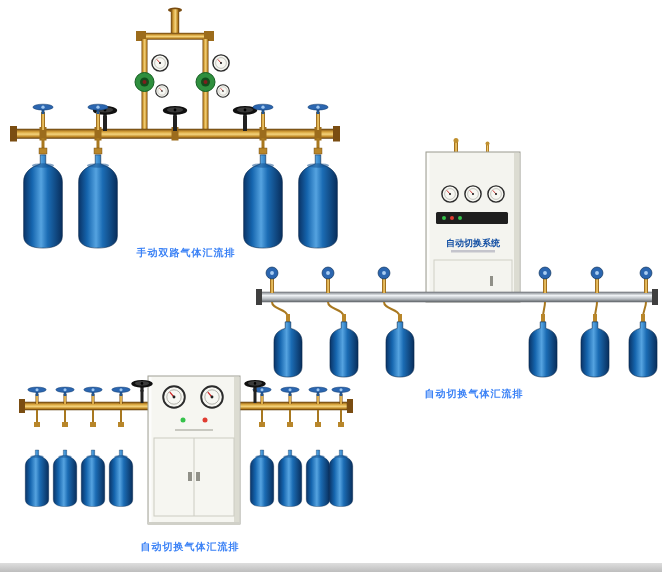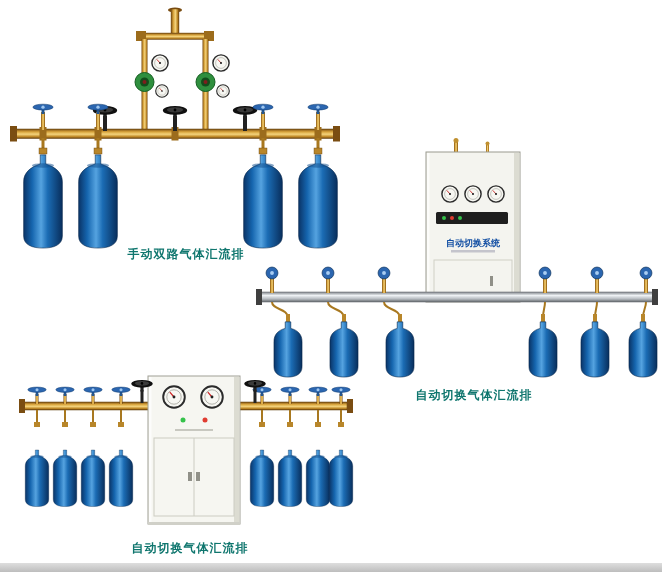--- a/index.html
+++ b/index.html
@@ -2,22 +2,22 @@
 <html><head>
 <meta charset="utf-8">
 <style>
   html,body{margin:0;padding:0;background:#fff;}
   .page{position:relative;width:662px;height:572px;background:#fff;overflow:hidden;
         font-family:"DejaVu Sans","Liberation Sans",sans-serif;}
   .illus{position:absolute;}
   .p1{left:5px;top:6px;}
   .p2{left:250px;top:138px;}
   .p3{left:15px;top:372px;}
-  .caption{position:absolute;width:170px;text-align:center;font-size:12px;font-weight:bold;
-           color:#0f766e;letter-spacing:1px;z-index:3;}
+  .caption{position:absolute;width:170px;text-align:center;font-size:10px;font-weight:bold;
+           color:#3b82f6;letter-spacing:1px;z-index:3;}
   .cap1{left:101px;top:246px;}
   .cap2{left:389px;top:387px;}
   .cap3{left:105px;top:540px;}
   .bottom-strip{position:absolute;left:0;top:563px;width:662px;height:9px;
                 background:linear-gradient(#dedede,#bdbdbd);}
 </style>
 </head>
 <body>
 
 <div class="page">

